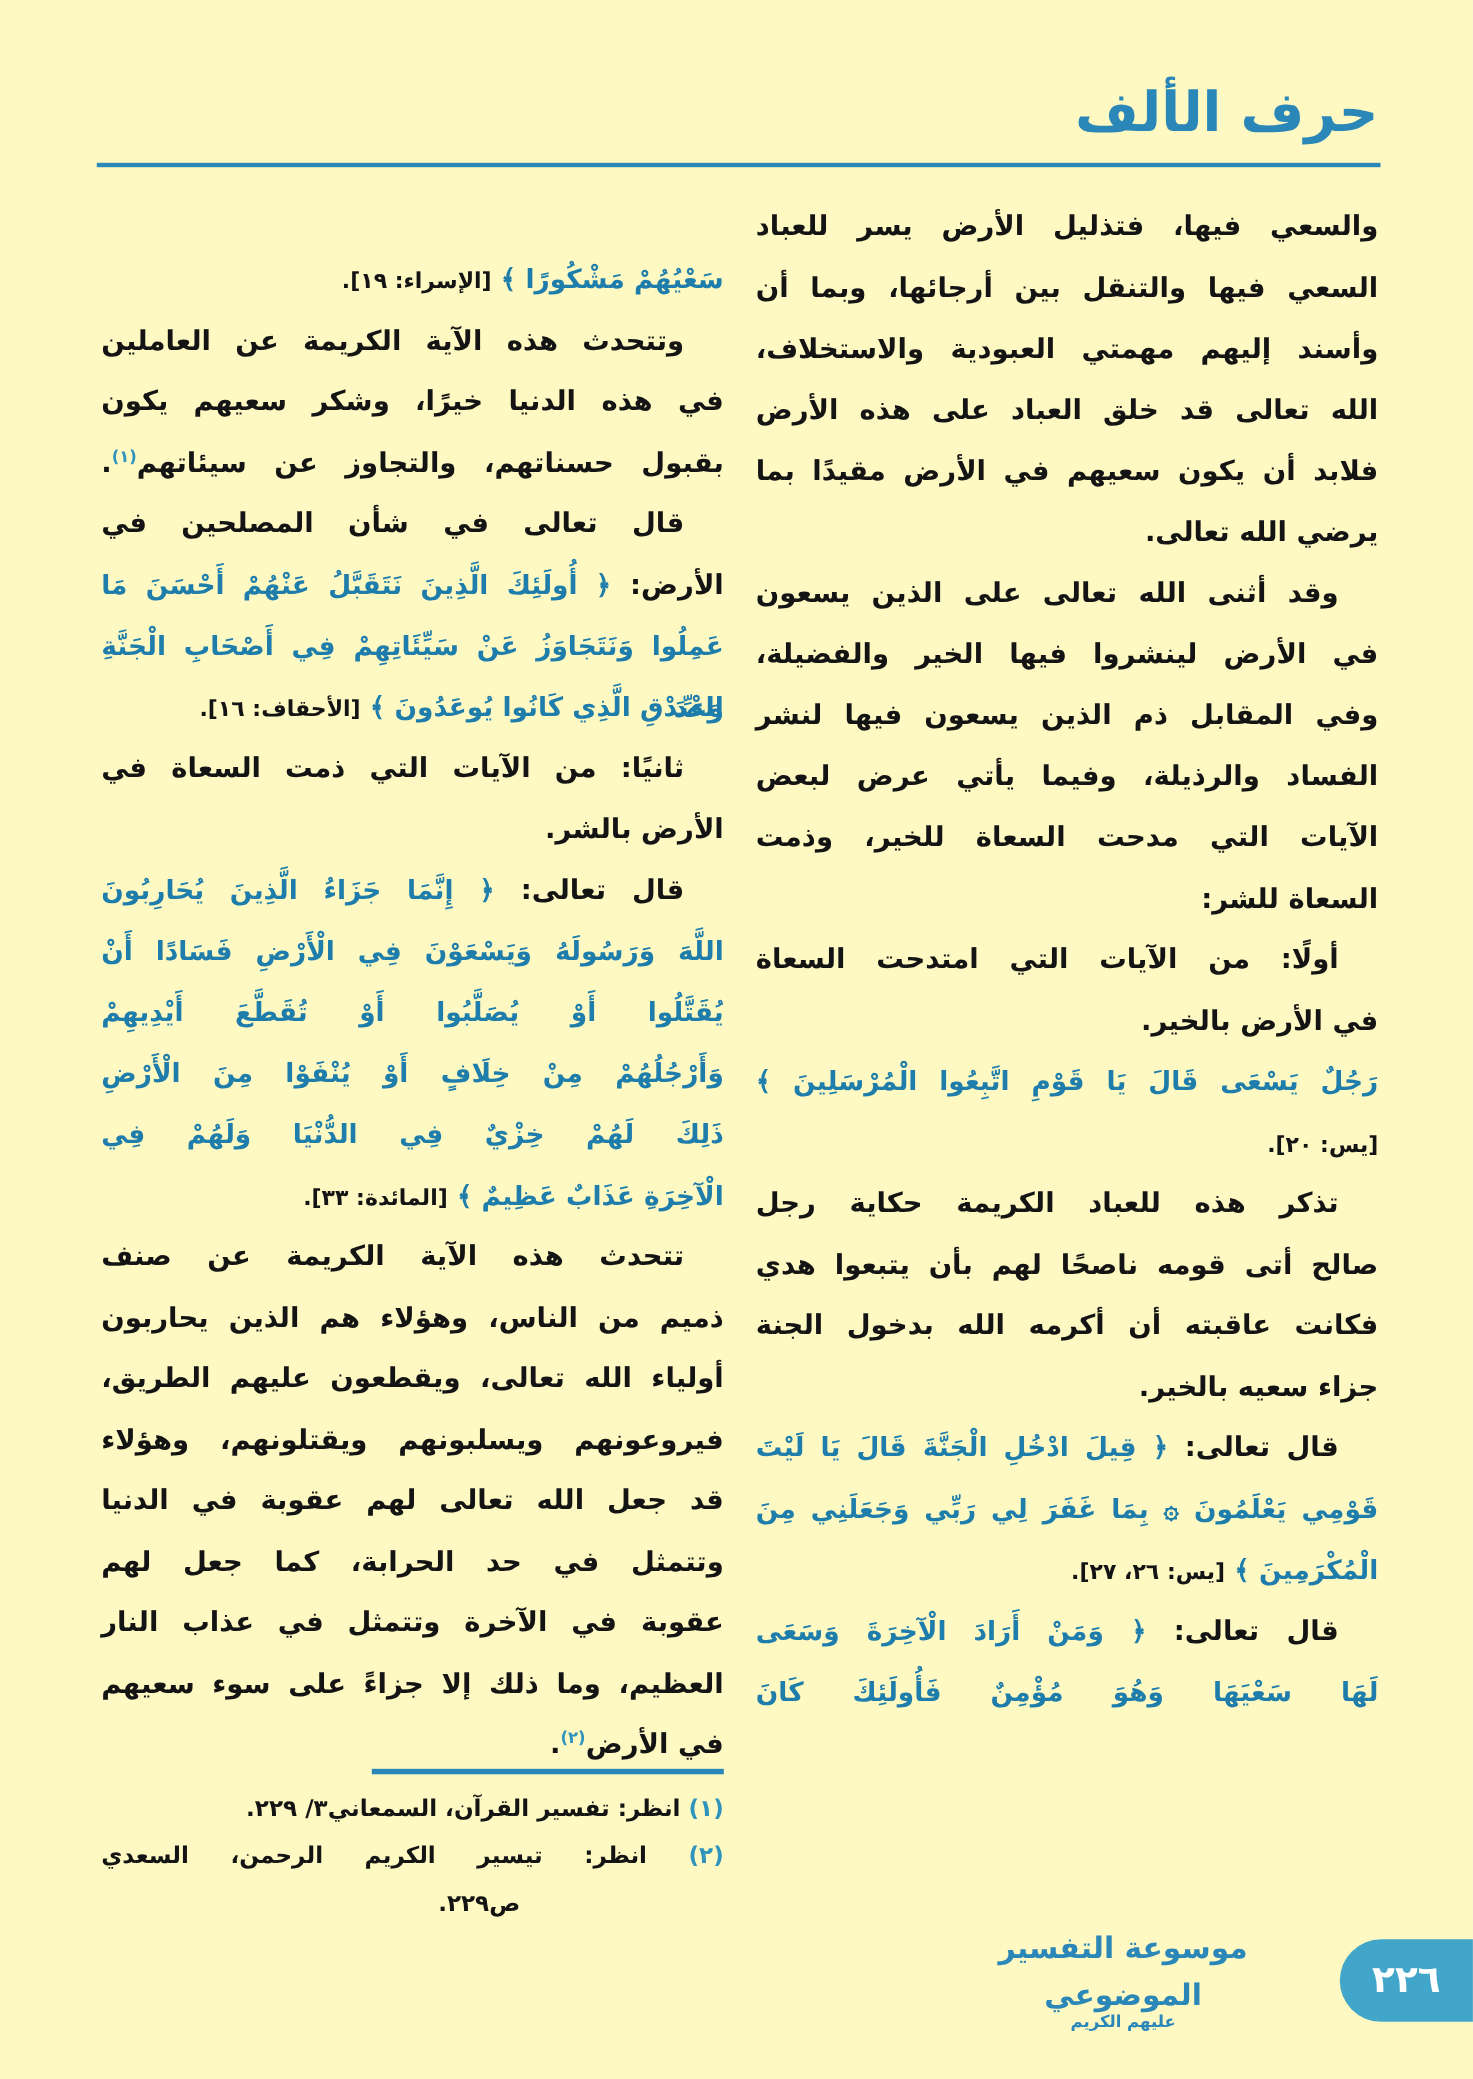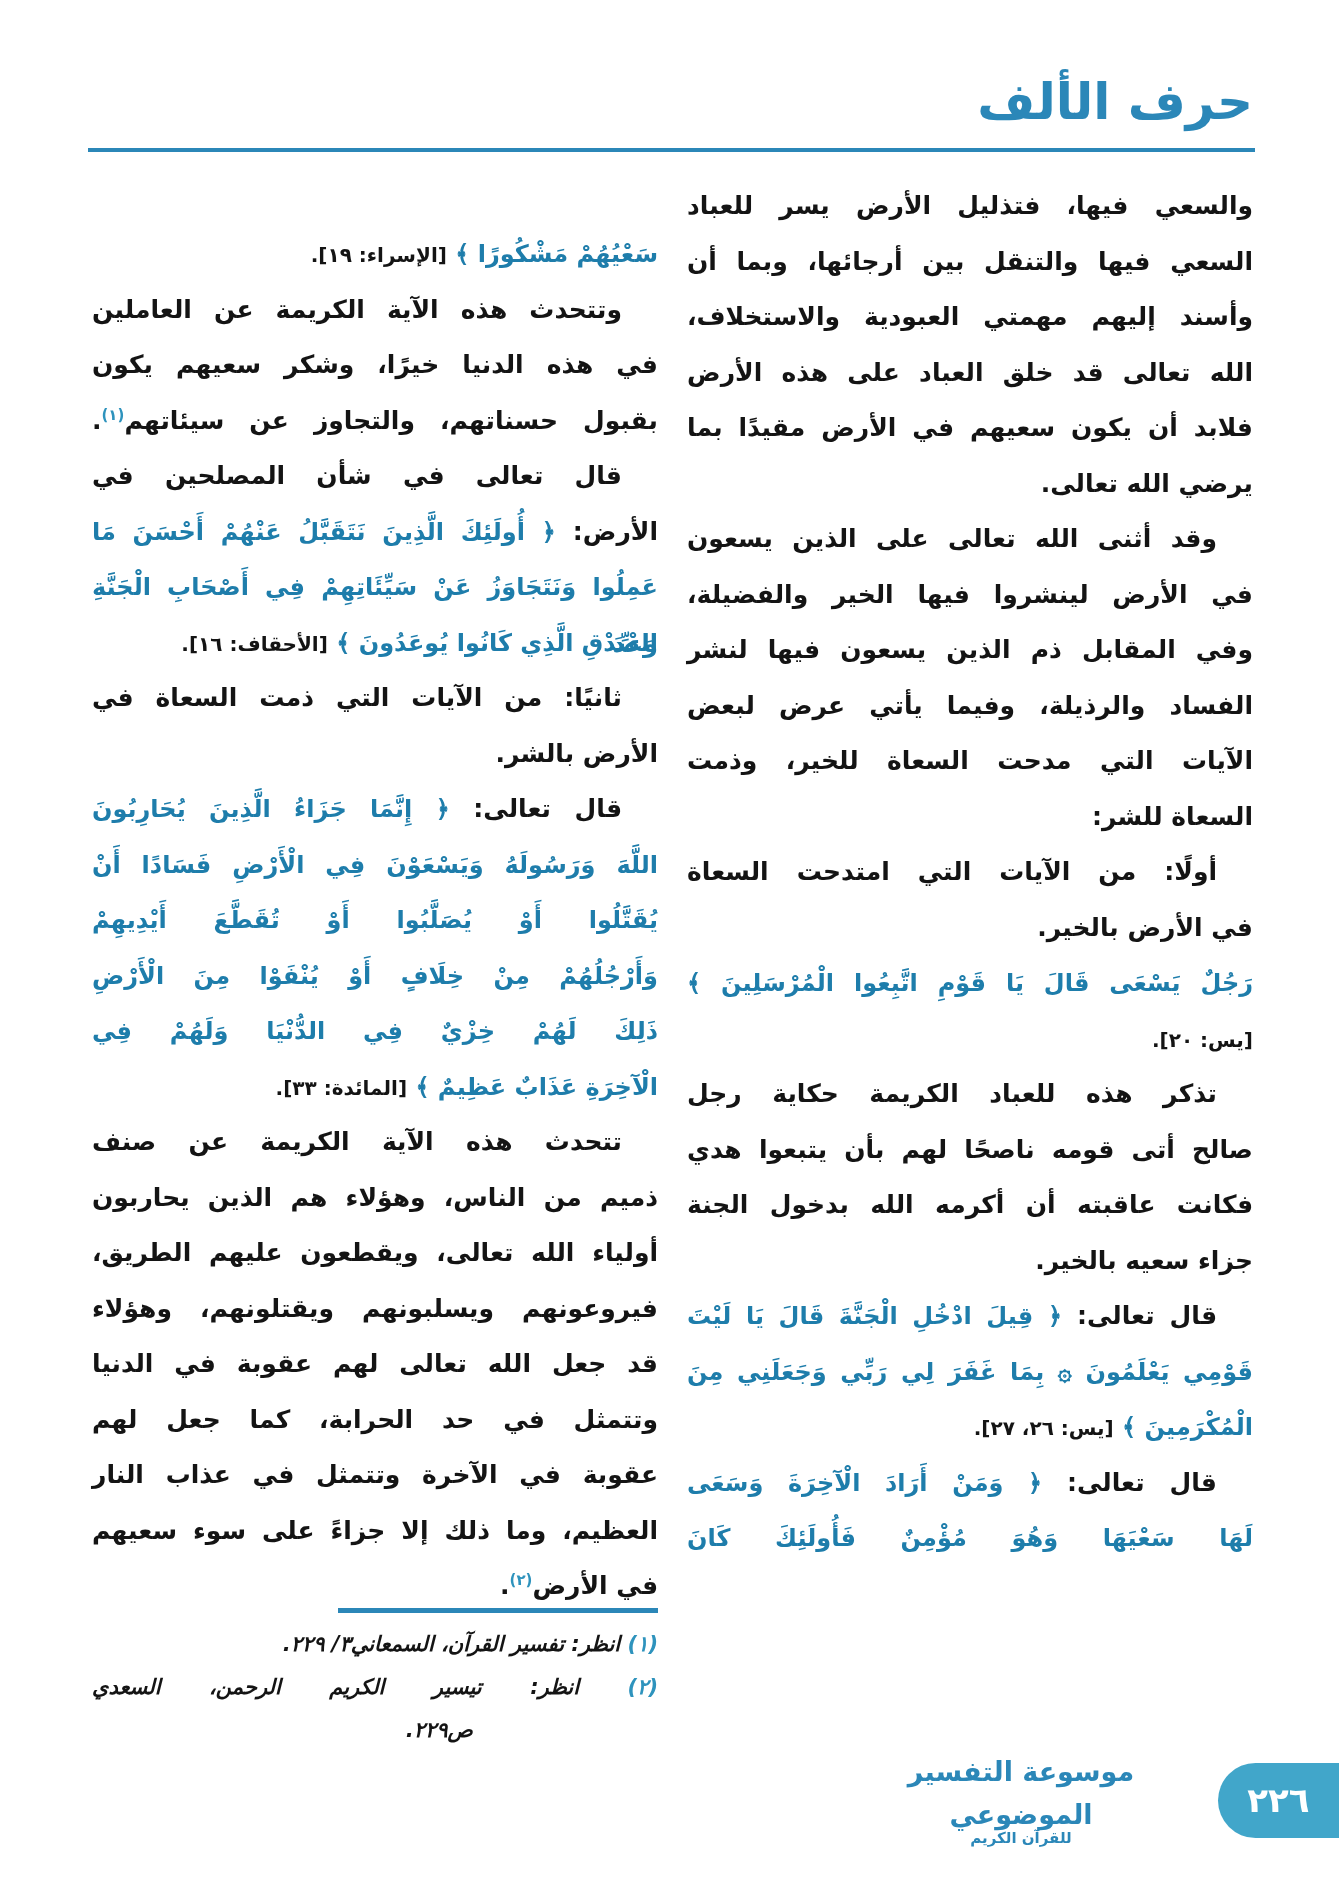--- a/index.html
+++ b/index.html
@@ -1,19 +1,19 @@
 <!DOCTYPE html>
 <html lang="ar" dir="rtl"><head>
 <meta charset="utf-8">
 <style>
   html,body{margin:0;padding:0;background:#e8e8e8;}
   .page{
     position:relative;
     width:1339px;height:1890px;
-    background:#ffffff;
+    background:#fef9c3;
     margin:0 auto;
     overflow:hidden;
     direction:rtl;
     font-family:"DejaVu Sans",sans-serif;
     font-weight:700;
     color:#141414;
   }
   
   .chapter-title{
     position:absolute;top:72px;right:86px;
@@ -47,21 +47,20 @@
   .seg-fnm{color:#2e93bd;font-size:21px;}
   
   .footnote-sep{
     position:absolute;top:1608px;left:338px;width:320px;height:5px;
     background:#2b87b8;
   }
   #footnotes{position:absolute;top:1623px;left:92px;width:566px;}
   .fline{
     height:43px;line-height:43px;font-size:21px;
     text-align:right;
-    font-style:italic;
   }
   .fline.j{text-align:justify;text-align-last:justify;}
   .fline.f-indent{padding-left:0;padding-right:185px;}
   
   .footer-logo{
     position:absolute;top:1750px;left:898px;width:246px;
     text-align:center;color:#2b87b8;
   }
   .footer-logo .logo-main{
     font-size:27px;font-weight:900;line-height:1.6;
@@ -145,18 +144,18 @@
   <div class="footnote-sep"></div>
 
   <section id="footnotes">
       <div class="fline"><span class="seg-fnm">(١)</span><span class="seg-b"> انظر: تفسير القرآن، السمعاني٣/ ٢٢٩.</span></div>
       <div class="fline j"><span class="seg-fnm">(٢)</span><span class="seg-b"> انظر: تيسير الكريم الرحمن، السعدي</span></div>
       <div class="fline f-indent"><span class="seg-b">ص٢٢٩.</span></div>
     </section>
 
   <div class="footer-logo">
     <div class="logo-main">موسوعة التفسير الموضوعي</div>
-    <div class="logo-sub">للقرآن الكريم</div>
+    <div class="logo-sub">عليهم الكريم</div>
   </div>
 
   <div class="page-number-badge">٢٢٦</div>
 
 </div>
 
 </body></html>

